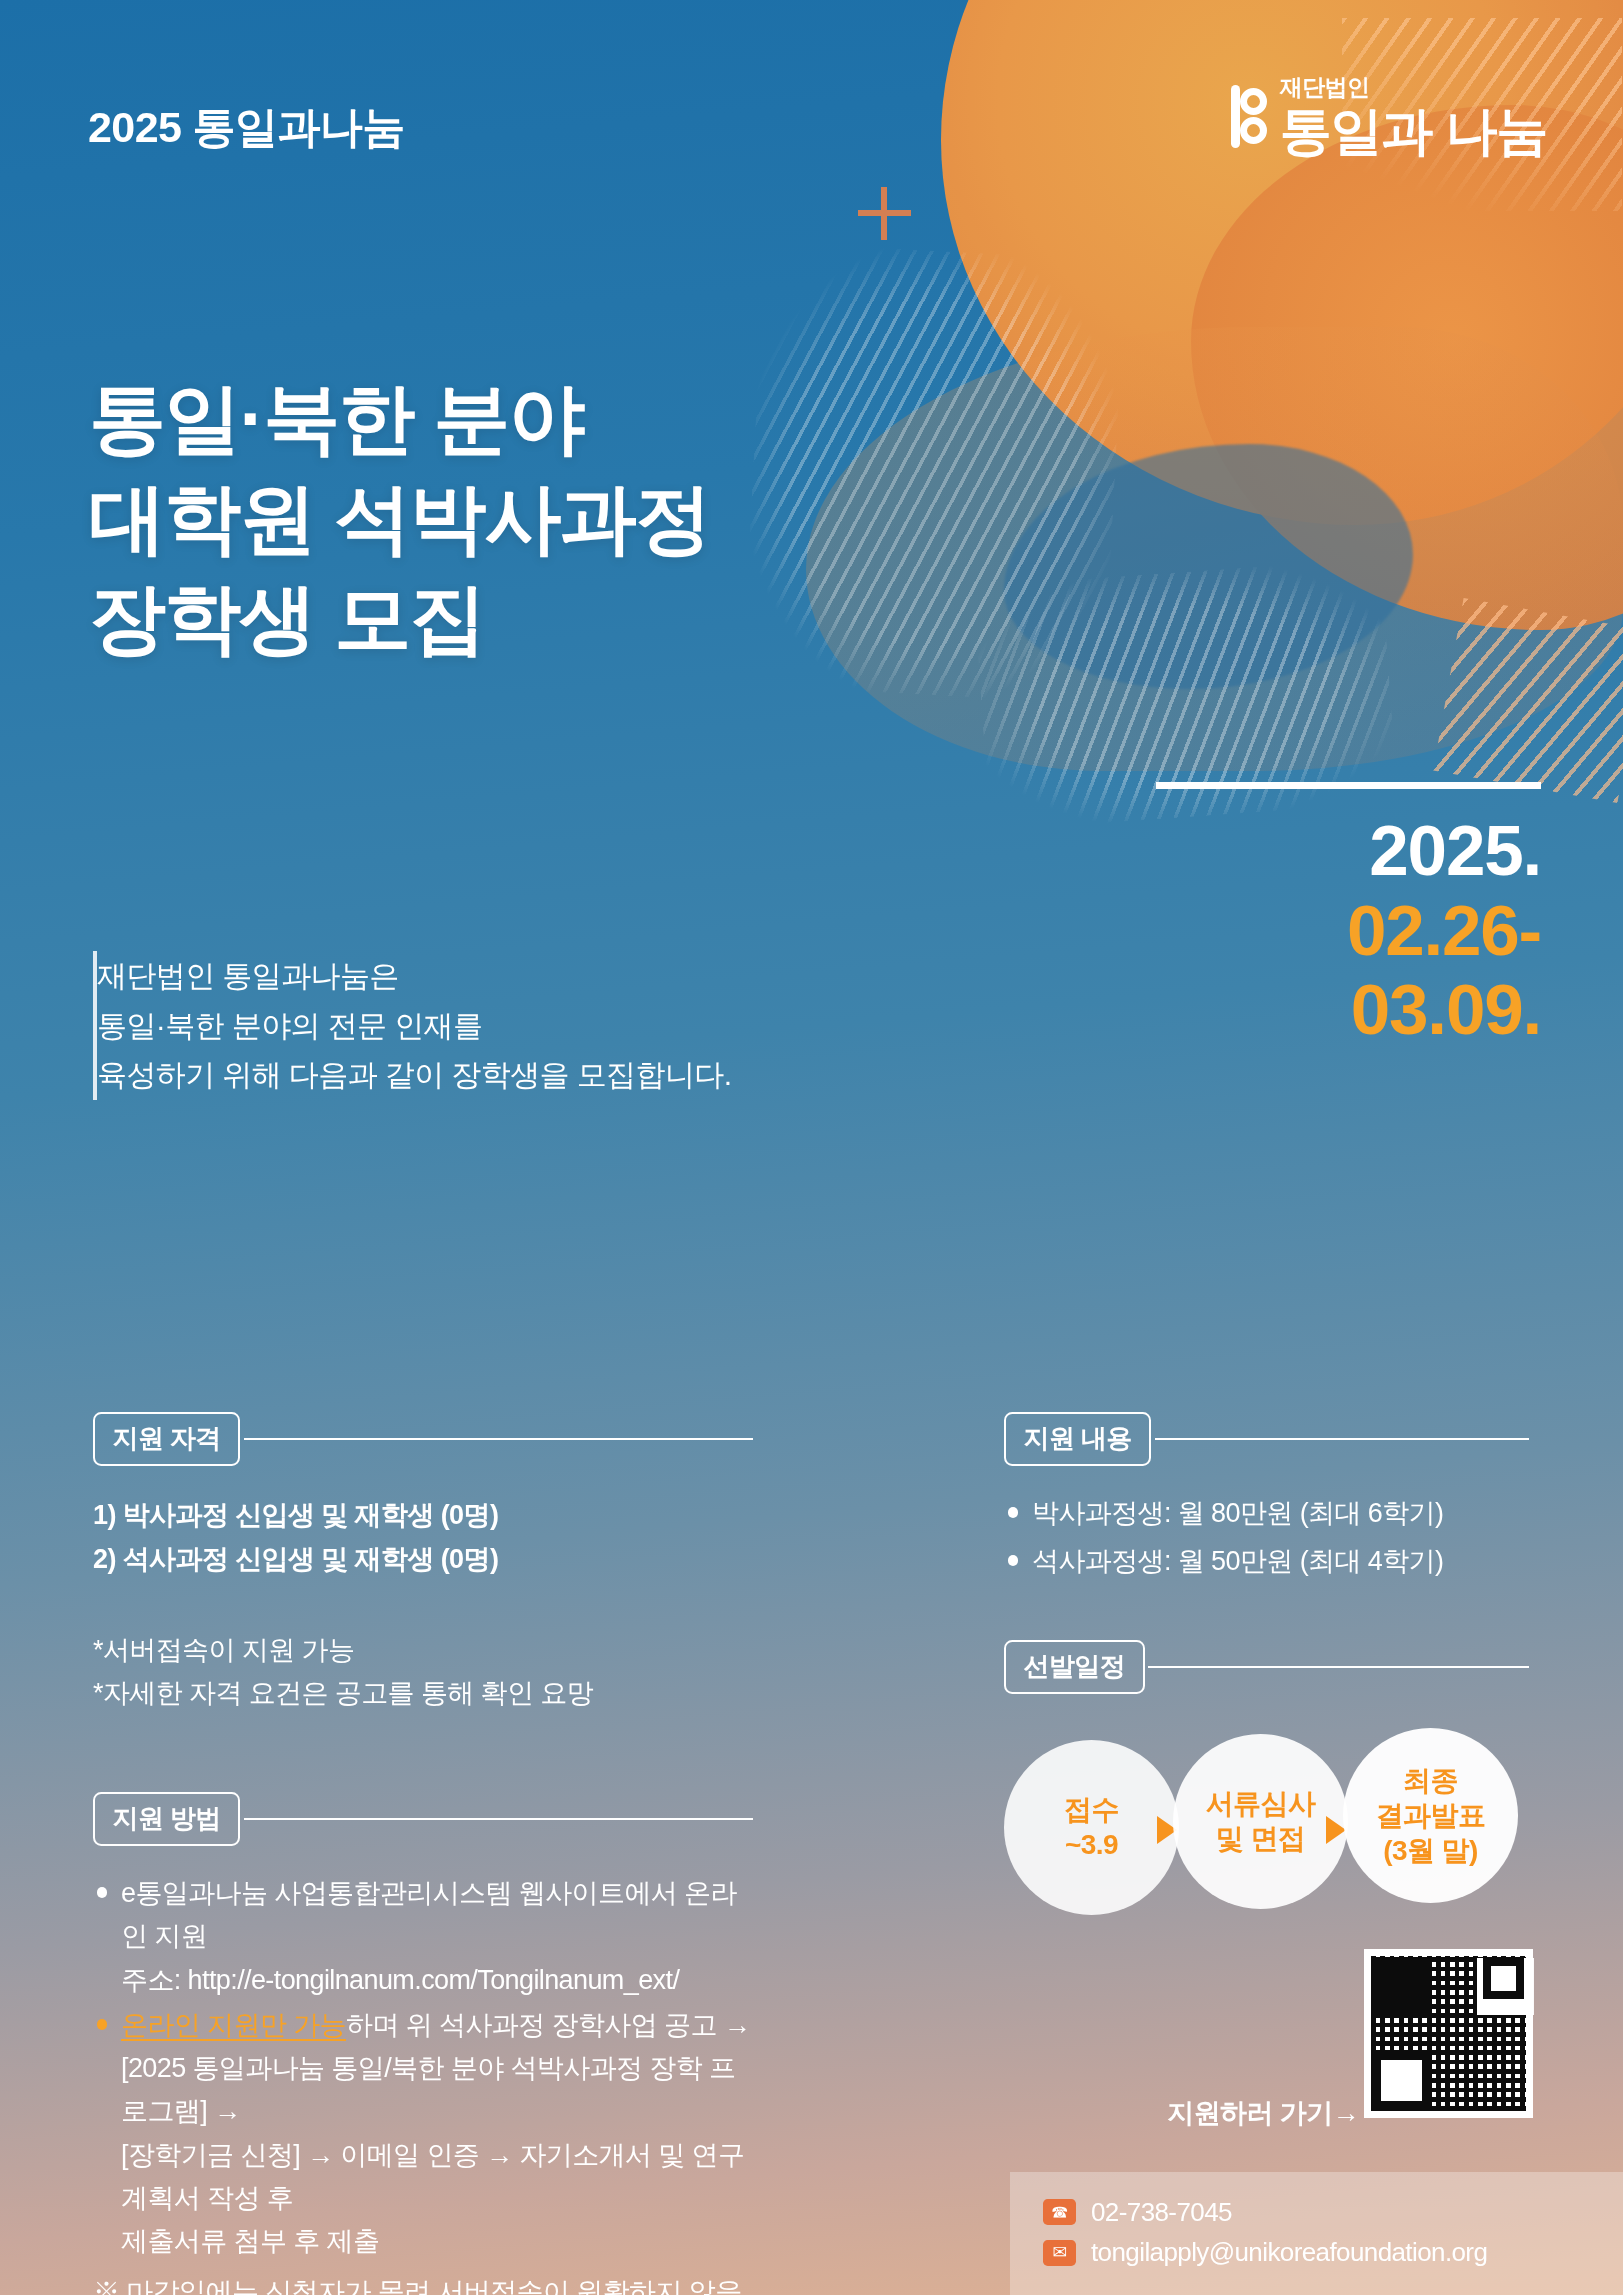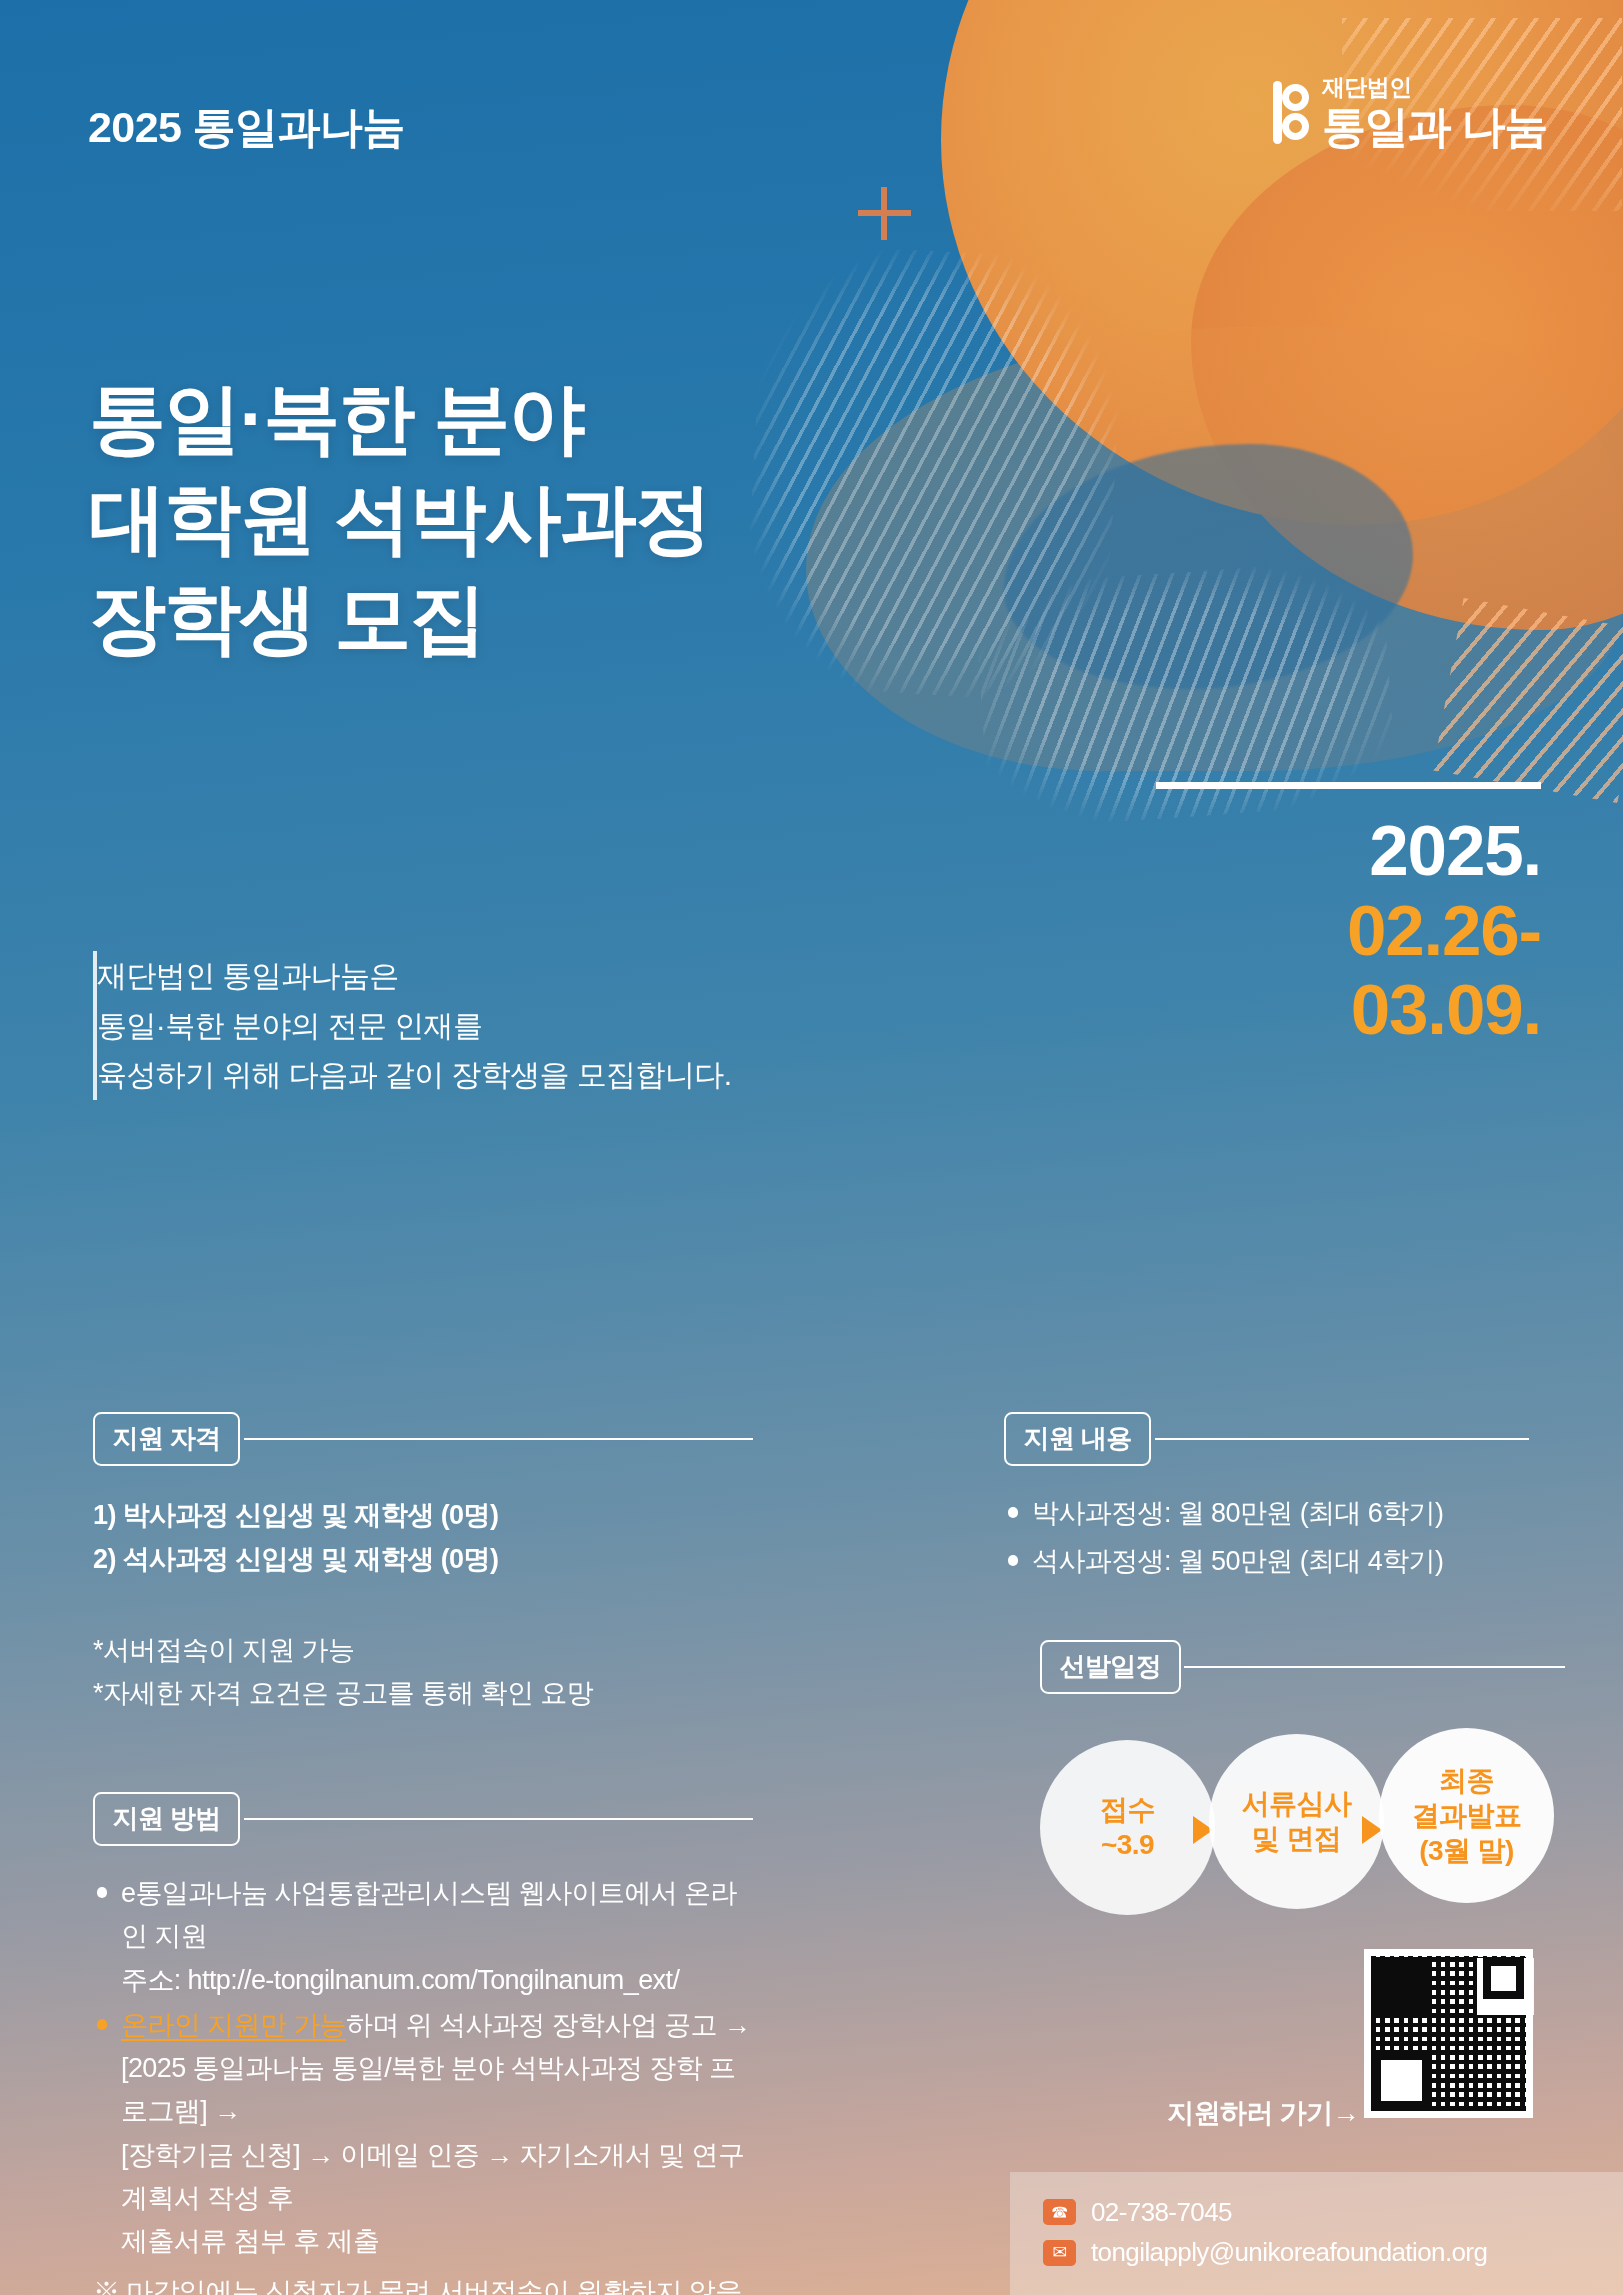--- a/index.html
+++ b/index.html
@@ -107,21 +107,21 @@
   .logo-mark .c1 {
     position: absolute; left: 13px; top: 7px;
     width: 27px; height: 27px; border: 7.6px solid #ffffff; border-radius: 50%;
   }
   .logo-mark .c2 {
     position: absolute; left: 13px; top: 36px;
     width: 27px; height: 27px; border: 7.6px solid #ffffff; border-radius: 50%;
   }
   .logo-text { color: #fff; line-height: 1; }
   .logo-text .small { font-size: 23px; font-weight: bold; letter-spacing: -0.6px; }
-  .logo-text .big { font-size: 44px; font-weight: bold; letter-spacing: -1.2px; margin-top: 5.8px; }
+  .logo-text .big { font-size: 52px; font-weight: bold; letter-spacing: -1.2px; margin-top: 5.8px; }
 
   
   .headline {
     position: absolute;
     top: 368px; left: 89px;
     color: #ffffff;
     font-size: 77px;
     font-weight: bold;
     line-height: 1.3;
     letter-spacing: -1.8px;
@@ -232,21 +232,21 @@
     line-height: 1.6;
     letter-spacing: -0.6px;
     margin-top: 8.2px;
   }
 
   
   #sec-support { top: 1412px; left: 1004px; width: 525px; }
   #support-list { margin-top: 26px; }
 
   
-  #sec-schedule { top: 1640px; left: 1040px; width: 525px; }
+  #sec-schedule { top: 1640px; left: 1004px; width: 525px; }
   .circles {
     position: relative;
     margin-top: 34px;
     height: 193px;
   }
   .circle {
     position: absolute;
     width: 175px; height: 175px;
     border-radius: 50%;
     color: #f7941e;

